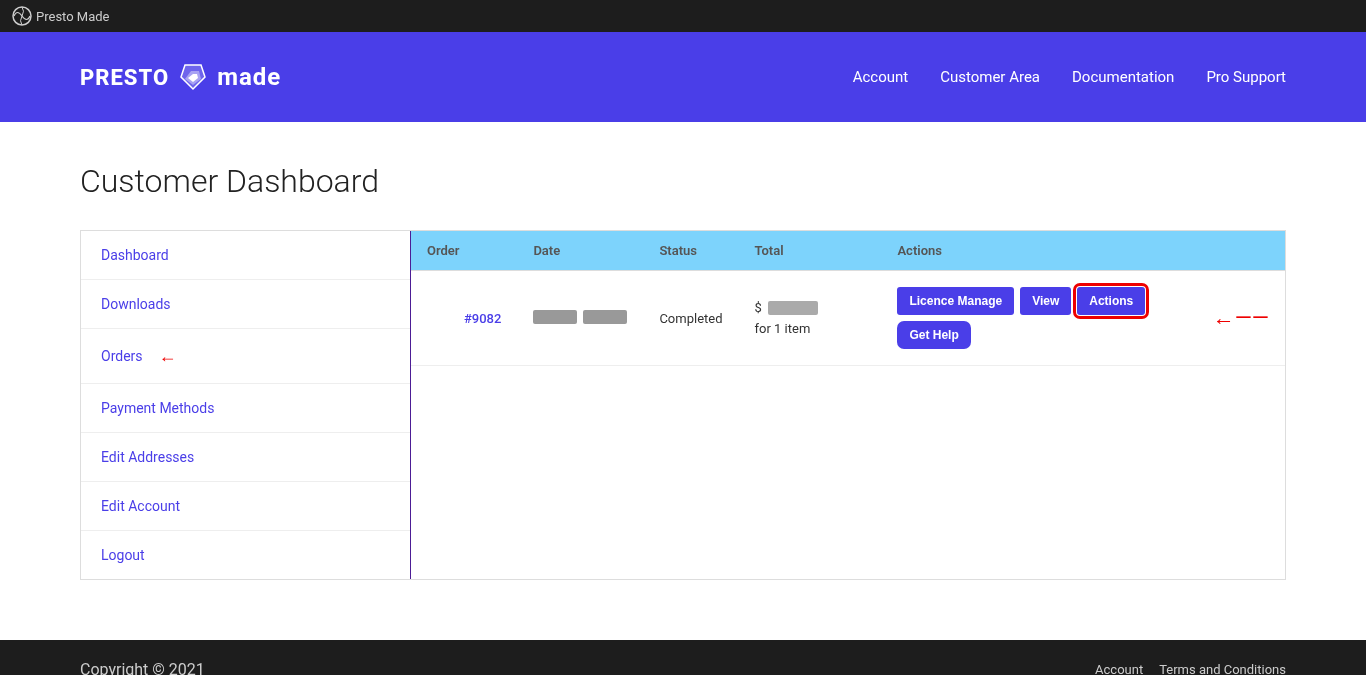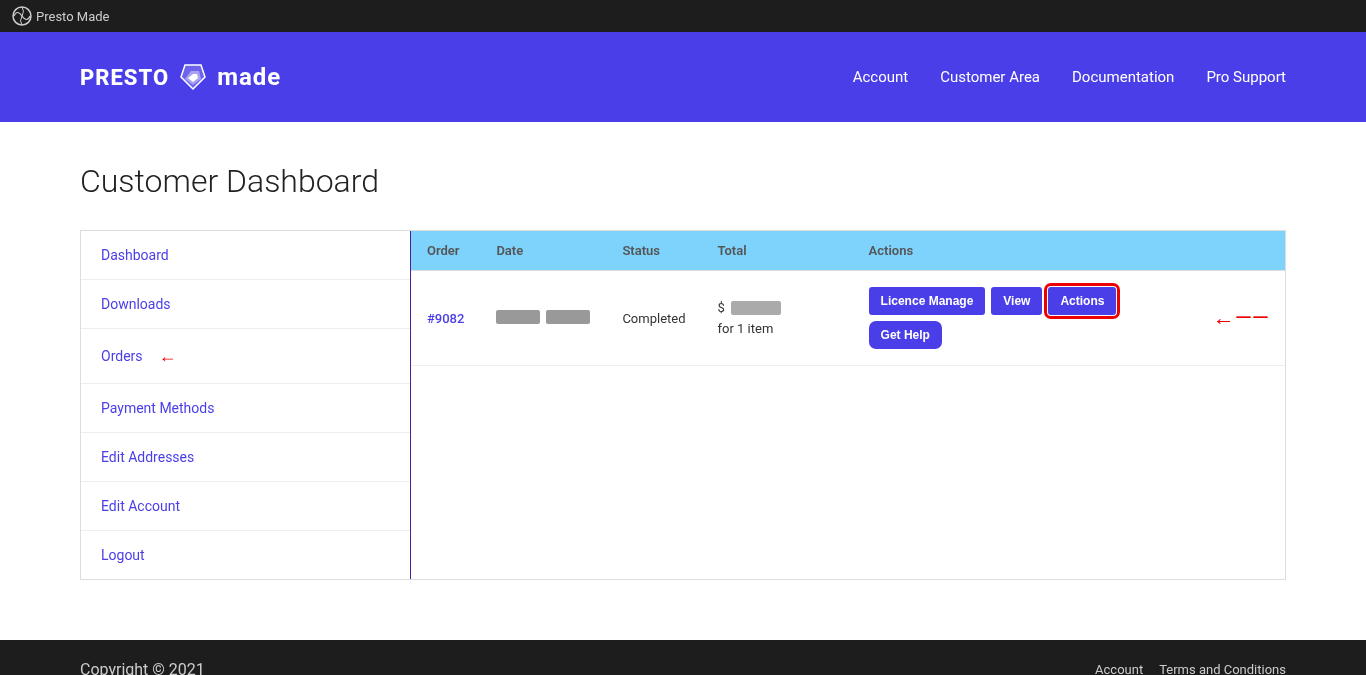--- a/index.html
+++ b/index.html
@@ -135,20 +135,21 @@
       padding: 16px 16px;
       font-size: 13px;
       color: #333;
       border-bottom: 1px solid #eee;
       vertical-align: middle;
     }
     .order-link {
       color: #4a3ee8;
       text-decoration: none;
       font-weight: 500;
+      margin-left: 37px;
     }
     .status-completed {
       color: #333;
     }
     .total-cell {
       display: flex;
       align-items: center;
       gap: 6px;
       flex-wrap: wrap;
     }

